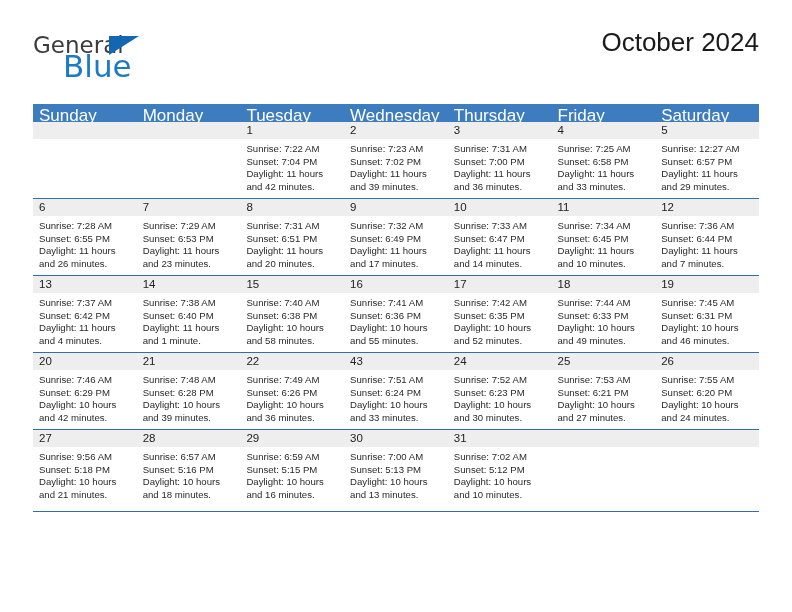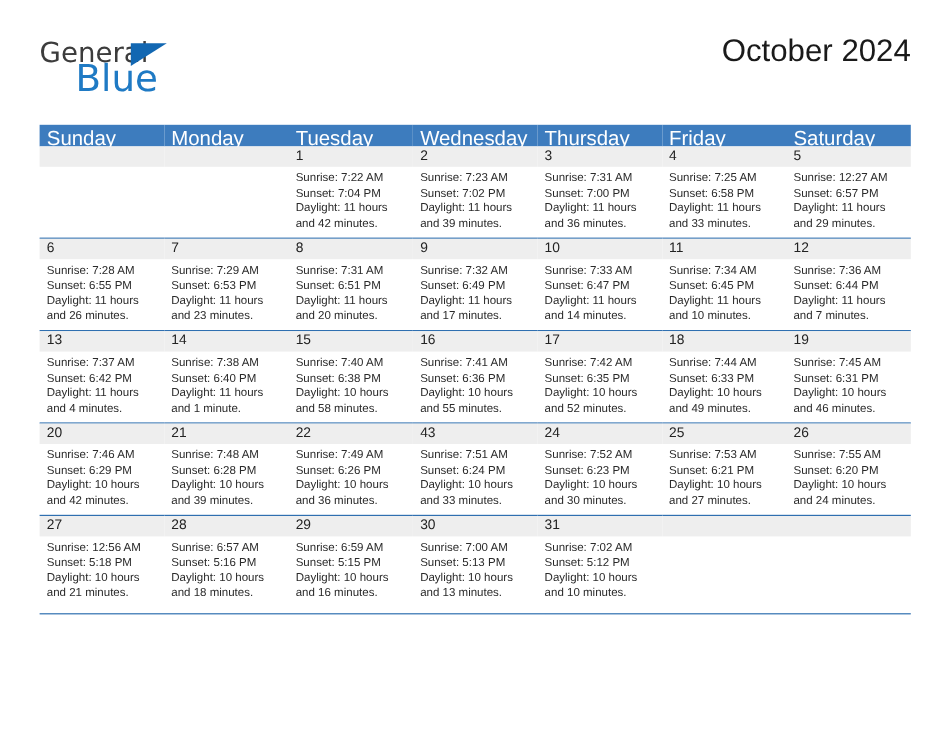--- a/index.html
+++ b/index.html
@@ -500,21 +500,21 @@
                 <div class="line">and 24 minutes.</div>
               </div>
             </div>
           </td>
         </tr>
         <tr class="week">
           <td>
             <div class="daycell">
               <div class="daynum-band">27</div>
               <div class="daybody">
-                <div class="line">Sunrise: 12:56 AM</div>
+                <div class="line">Sunrise: 9:56 AM</div>
                 <div class="line">Sunset: 5:18 PM</div>
                 <div class="line">Daylight: 10 hours</div>
                 <div class="line">and 21 minutes.</div>
               </div>
             </div>
           </td>
           <td>
             <div class="daycell">
               <div class="daynum-band">28</div>
               <div class="daybody">

